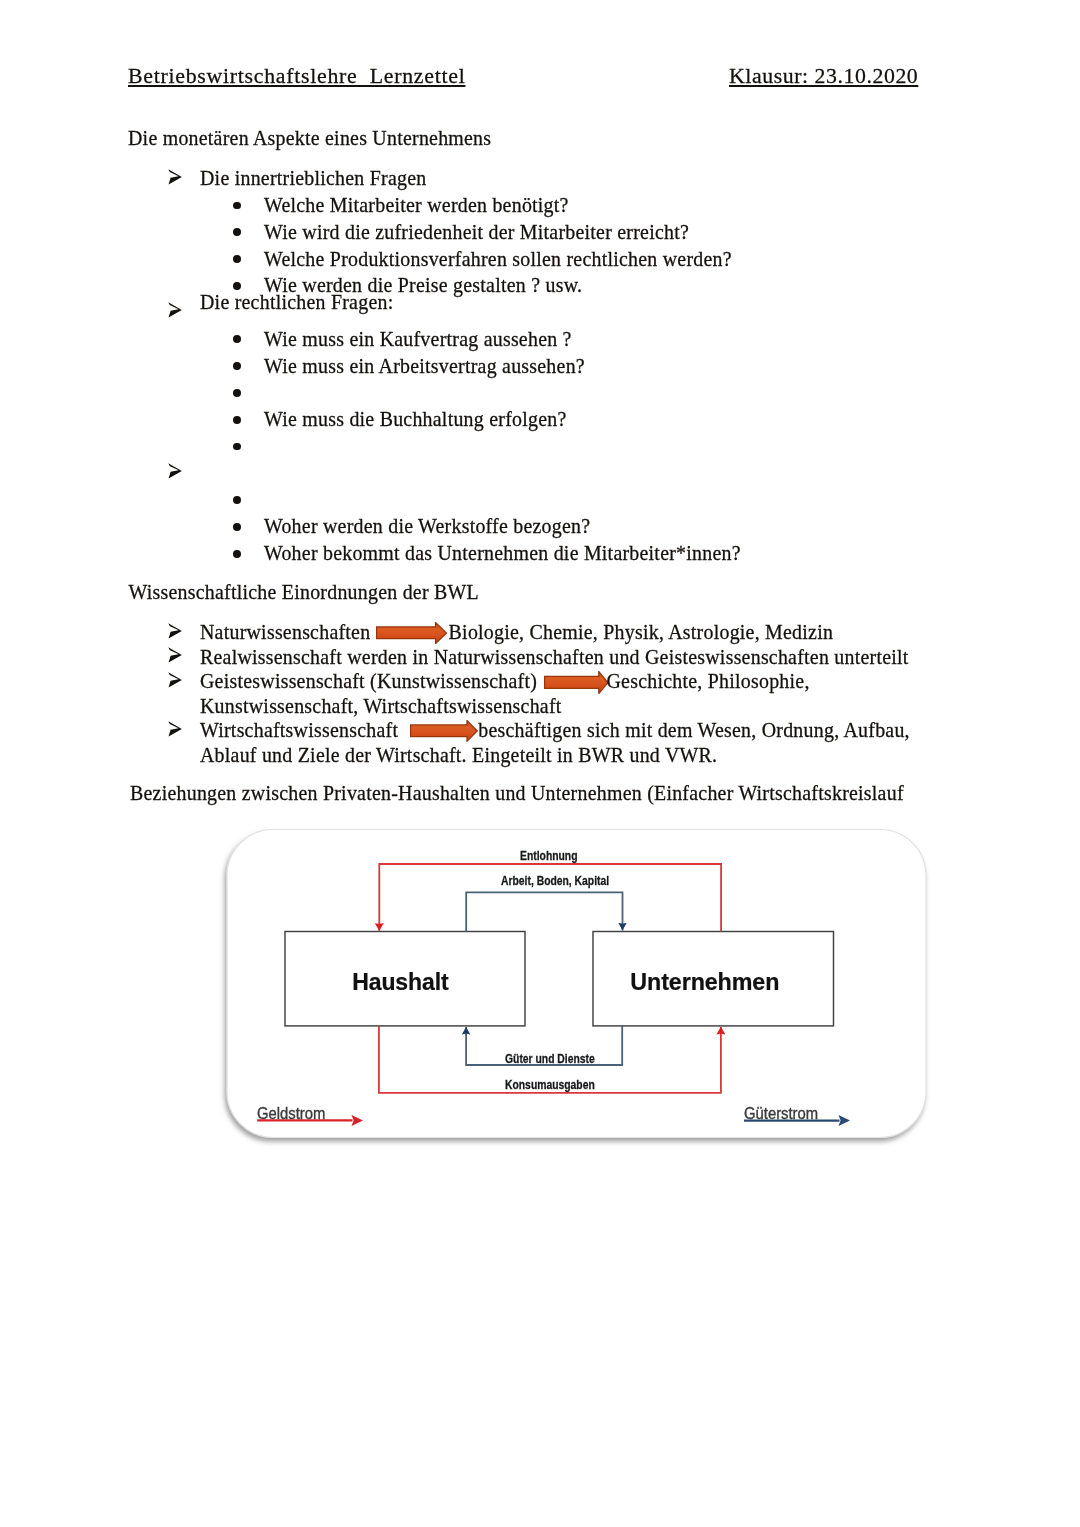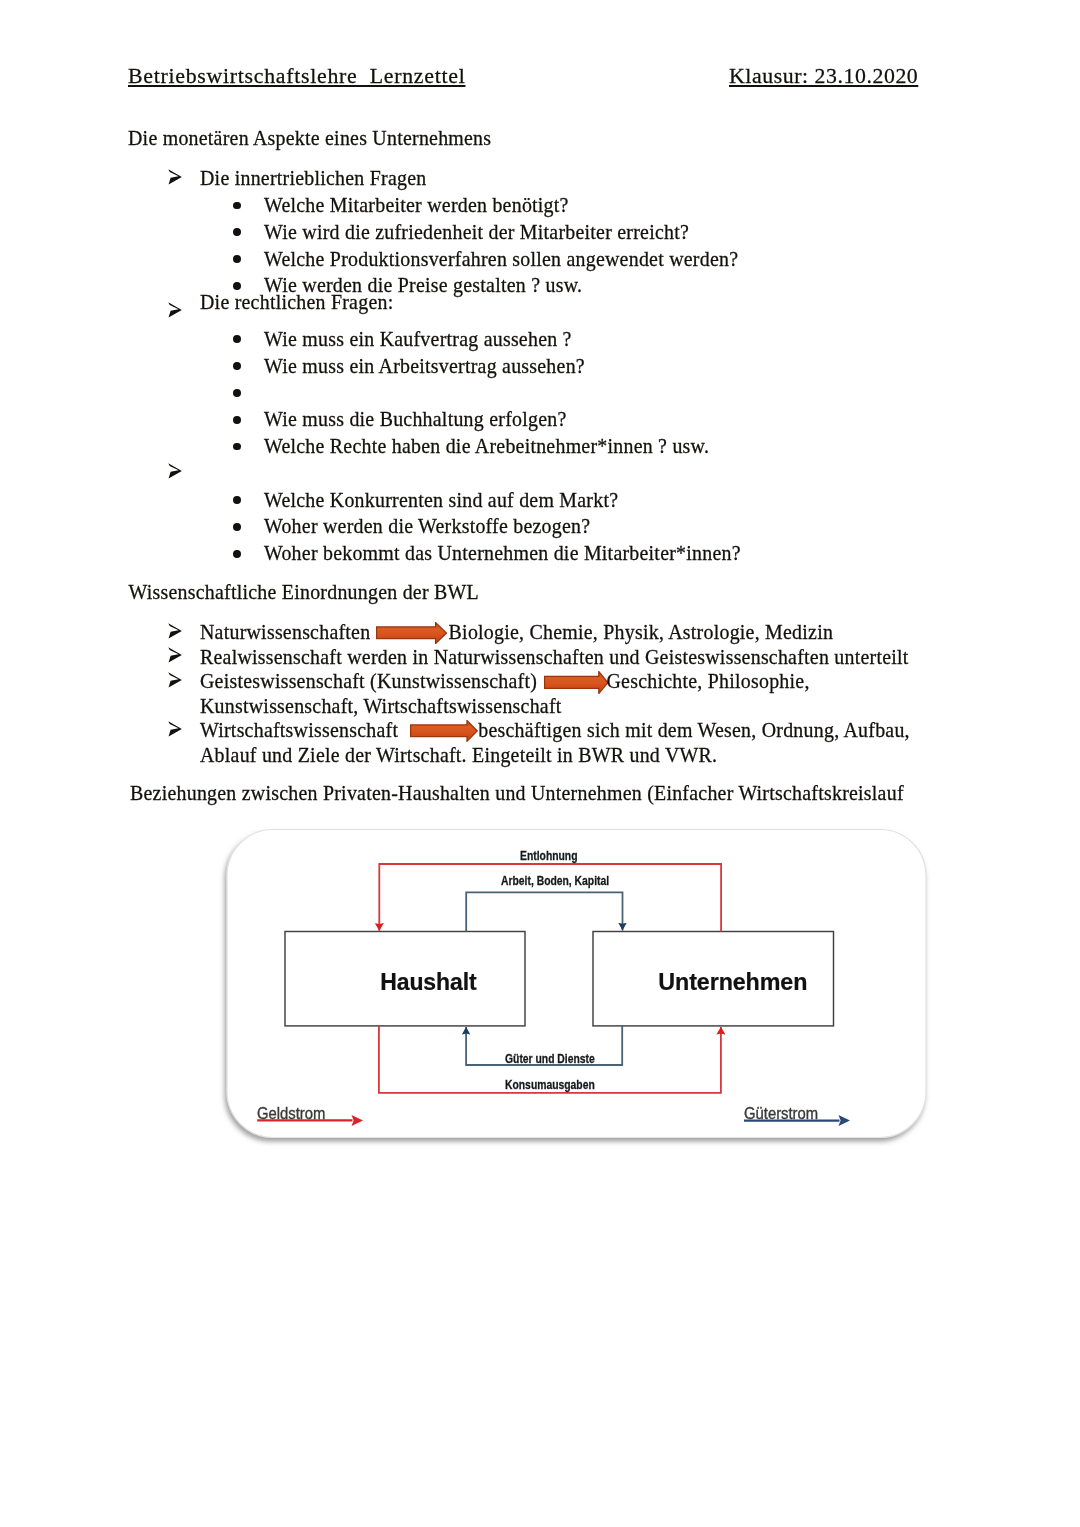--- a/index.html
+++ b/index.html
@@ -32,21 +32,21 @@
 
   
   .oarrow{position:absolute;}
 
   
   .diagram{position:absolute;left:0;top:0;width:1080px;height:1527px;}
   .dlabel{
     position:absolute;font-family:"Liberation Sans",sans-serif;font-weight:bold;
     color:#1b1b1b;white-space:pre;line-height:1;
   }
-  .dlabel.blab{font-size:23px;color:#111111;letter-spacing:-0.1px;margin-left:28px;-webkit-text-stroke:0.22px #111111;}
+  .dlabel.blab{font-size:23px;color:#111111;letter-spacing:-0.1px;-webkit-text-stroke:0.22px #111111;}
   .dlabel.slab{font-size:13.2px;transform:scaleX(0.785);transform-origin:0 0;color:#16181a;-webkit-text-stroke:0.28px #16181a;}
   .dlabel.leg{font-size:15.7px;font-weight:normal;transform:scaleX(0.945);transform-origin:0 0;color:#3a3a3a;-webkit-text-stroke:0.35px #3a3a3a;}
 
 </style>
 </head>
 <body>
 
 <div class="page">
 
   <div class="doc-title">Betriebswirtschaftslehre  Lernzettel</div>
@@ -58,45 +58,43 @@
       <svg width="16" height="17" viewBox="0 0 16 17" style="display:block">
         <path d="M0.2 0.35 L13.8 7.9 L0.55 15.4 L2.6 8.85 L10.5 7.15 L1.75 3.0 Z" fill="#14100e"></path>
       </svg>
     </span>
   <div class="tline" style="left:200px;top:165.30px">Die innertrieblichen Fragen</div>
   <div class="dot" style="left:233.3px;top:201.58px"></div>
   <div class="tline" style="left:264px;top:192.08px">Welche Mitarbeiter werden benötigt?</div>
   <div class="dot" style="left:233.3px;top:228.36px"></div>
   <div class="tline" style="left:264px;top:218.86px">Wie wird die zufriedenheit der Mitarbeiter erreicht?</div>
   <div class="dot" style="left:233.3px;top:255.14px"></div>
-  <div class="tline" style="left:264px;top:245.64px">Welche Produktionsverfahren sollen angewendet werden?</div>
+  <div class="tline" style="left:264px;top:245.64px">Welche Produktionsverfahren sollen rechtlichen werden?</div>
   <div class="dot" style="left:233.3px;top:281.92px"></div>
   <div class="tline" style="left:264px;top:272.42px">Wie werden die Preise gestalten ? usw.</div>
   <span class="wing" style="left:168.1px;top:302.40px">
       <svg width="16" height="17" viewBox="0 0 16 17" style="display:block">
         <path d="M0.2 0.35 L13.8 7.9 L0.55 15.4 L2.6 8.85 L10.5 7.15 L1.75 3.0 Z" fill="#14100e"></path>
       </svg>
     </span>
   <div class="tline" style="left:200px;top:289px">Die rechtlichen Fragen:</div>
   <div class="dot" style="left:233.3px;top:335.48px"></div>
   <div class="tline" style="left:264px;top:325.98px">Wie muss ein Kaufvertrag aussehen ?</div>
   <div class="dot" style="left:233.3px;top:362.26px"></div>
   <div class="tline" style="left:264px;top:352.76px">Wie muss ein Arbeitsvertrag aussehen?</div>
   <div class="dot" style="left:233.3px;top:389.04px"></div>
   <div class="dot" style="left:233.3px;top:415.82px"></div>
   <div class="tline" style="left:264px;top:406.32px">Wie muss die Buchhaltung erfolgen?</div>
   <div class="dot" style="left:233.3px;top:442.60px"></div>
-  <div class="tline" style="left:264px;top:433.10px">Welche Rechte haben die Arebeitnehmer*innen ? usw.</div>
   <span class="wing" style="left:168.1px;top:463.08px">
       <svg width="16" height="17" viewBox="0 0 16 17" style="display:block">
         <path d="M0.2 0.35 L13.8 7.9 L0.55 15.4 L2.6 8.85 L10.5 7.15 L1.75 3.0 Z" fill="#14100e"></path>
       </svg>
     </span>
   <div class="dot" style="left:233.3px;top:496.16px"></div>
-  <div class="tline" style="left:264px;top:486.66px">Welche Konkurrenten sind auf dem Markt?</div>
   <div class="dot" style="left:233.3px;top:522.94px"></div>
   <div class="tline" style="left:264px;top:513.44px">Woher werden die Werkstoffe bezogen?</div>
   <div class="dot" style="left:233.3px;top:549.72px"></div>
   <div class="tline" style="left:264px;top:540.22px">Woher bekommt das Unternehmen die Mitarbeiter*innen?</div>
 
   <div class="tline" style="left:128.5px;top:579.4px">Wissenschaftliche Einordnungen der BWL</div>
 
   <span class="wing" style="left:168.1px;top:623.00px">
       <svg width="16" height="17" viewBox="0 0 16 17" style="display:block">
         <path d="M0.2 0.35 L13.8 7.9 L0.55 15.4 L2.6 8.85 L10.5 7.15 L1.75 3.0 Z" fill="#14100e"></path>

